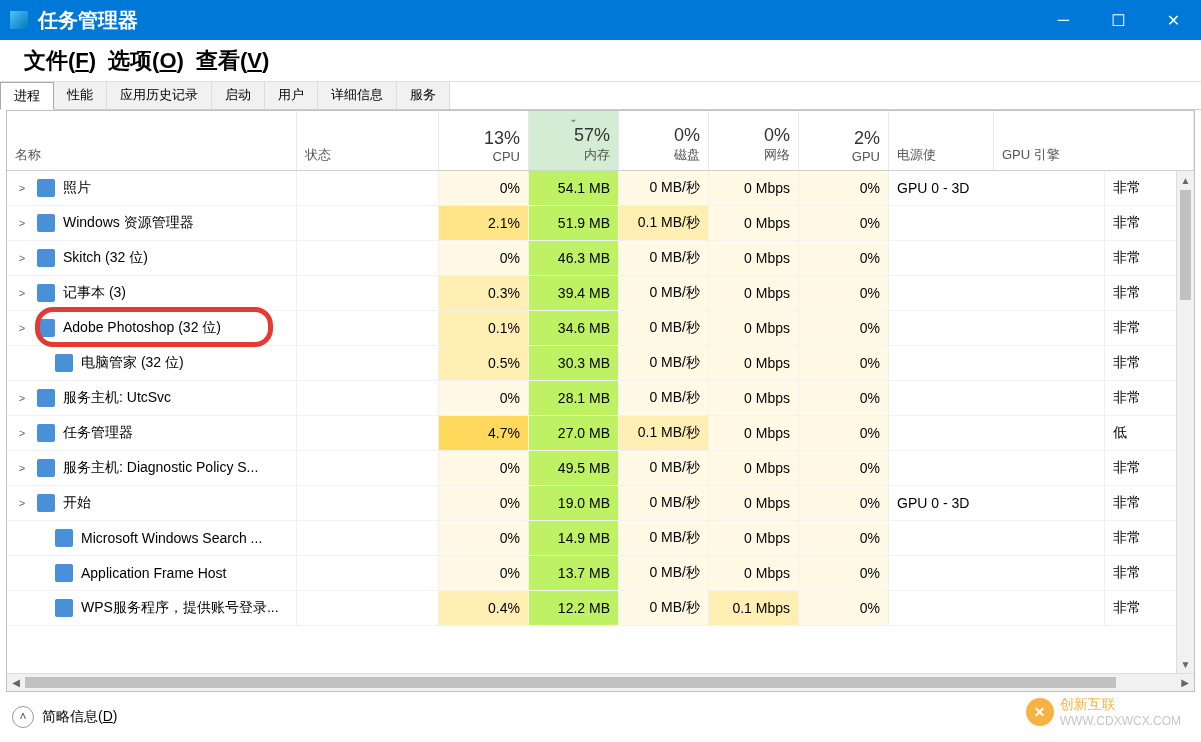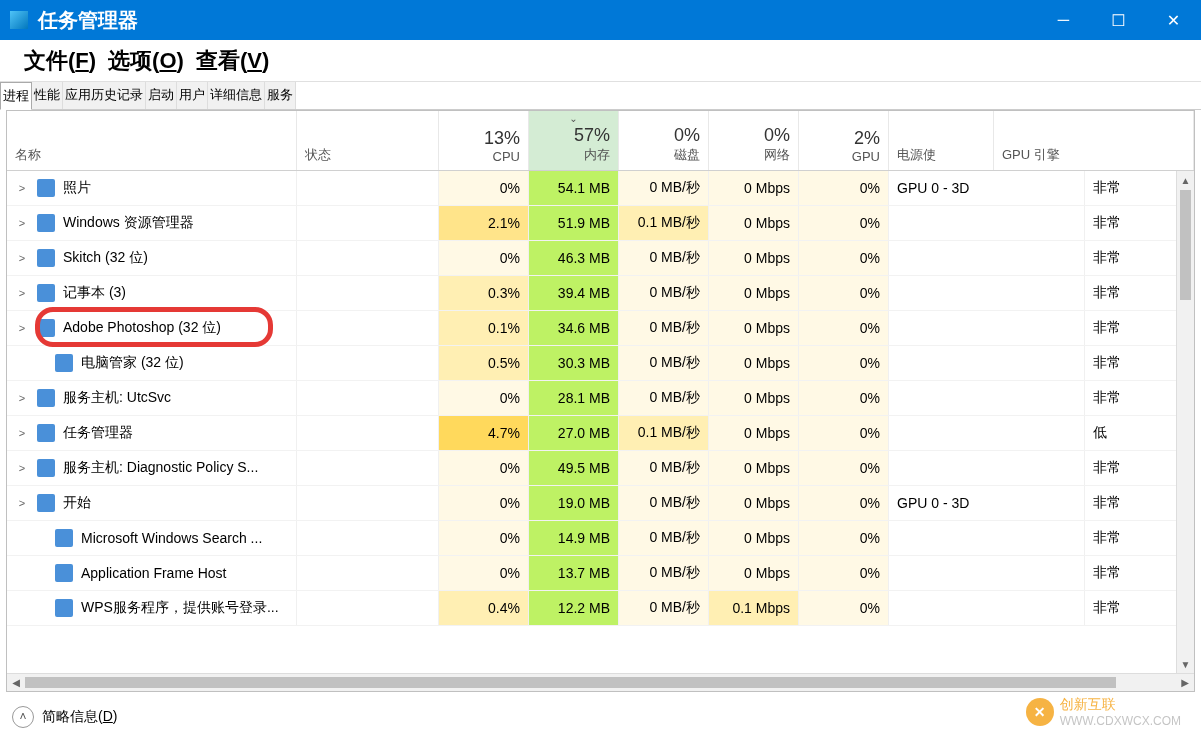--- a/index.html
+++ b/index.html
@@ -11,21 +11,21 @@
 .titlebar .title { font-size: 20px; font-weight: bold; flex: 1; }
 .win-controls { display: flex; height: 100%; }
 .win-controls div { width: 55px; display: flex; align-items: center; justify-content: center; font-size: 16px; color:#fff; }
 
 
 .menubar { height: 42px; display: flex; align-items: center; padding-left: 24px; font-size: 22px; font-weight: bold; border-bottom: 1px solid #e0e0e0; gap: 12px; }
 .menubar .menu-item u { text-decoration: underline; }
 
 
 .tabs { display: flex; border-bottom: 1px solid #ccc; height: 28px; font-size: 13px; }
-.tabs .tab { padding: 4px 2px; cursor:pointer; }
+.tabs .tab { padding: 4px 13px; cursor:pointer; }
 .tabs .tab.active { background:#fff; border: 1px solid #aaa; border-bottom: 1px solid #fff; margin-bottom:-1px; }
 .tabs .tab:not(.active) { background:#f1f1f1; border-right:1px solid #ddd; }
 
 
 .content { position:absolute; top:110px; left:6px; right:6px; bottom:50px; border:1px solid #c0c0c0; display:flex; flex-direction:column; }
 
 
 .header-row { display:flex; height:60px; border-bottom:1px solid #d0d0d0; font-size:13px; color:#555; }
 .header-row .col { border-right:1px solid #e8e8e8; display:flex; flex-direction:column; justify-content:flex-end; padding:4px 8px 6px 8px; }
 .col-name { width:290px; justify-content:flex-end; }
@@ -37,21 +37,21 @@
 .pct { font-size:18px; font-weight:400; color:#333;margin-top:23px; }
 .sort-arrow { position:absolute; top:2px; left:50%; transform:translateX(-50%); font-size:10px; color:#555; }
 
 
 .rows { flex:1; overflow:hidden; position:relative; }
 .row { display:flex; height:35px; align-items:center; font-size:14px; border-bottom:1px solid #f2f2f2; }
 .row .cell { border-right:1px solid #f0f0f0; height:100%; display:flex; align-items:center; padding:0 8px; }
 .row .c-name { width:290px; gap:8px; }
 .row .c-status { width:142px; }
 .row .c-num { width:90px; justify-content:flex-end; }
-.row .c-gpueng { width:196px; }
+.row .c-gpueng { width:216px; }
 .row .c-power { flex:1; }
 .row .expand { width:14px; color:#666; font-size:11px; text-align:center; }
 .row .proc-icon { width:18px; height:18px; display:inline-block; background:#4a90d9; border-radius:2px; flex-shrink:0; }
 .row.indent .c-name { padding-left: 26px; }
 
 
 .bg-y0 { background:#fff9e5; }
 .bg-y1 { background:#ffefb3; }
 .bg-y2 { background:#ffe48a; }
 .bg-y3 { background:#ffd95c; }

